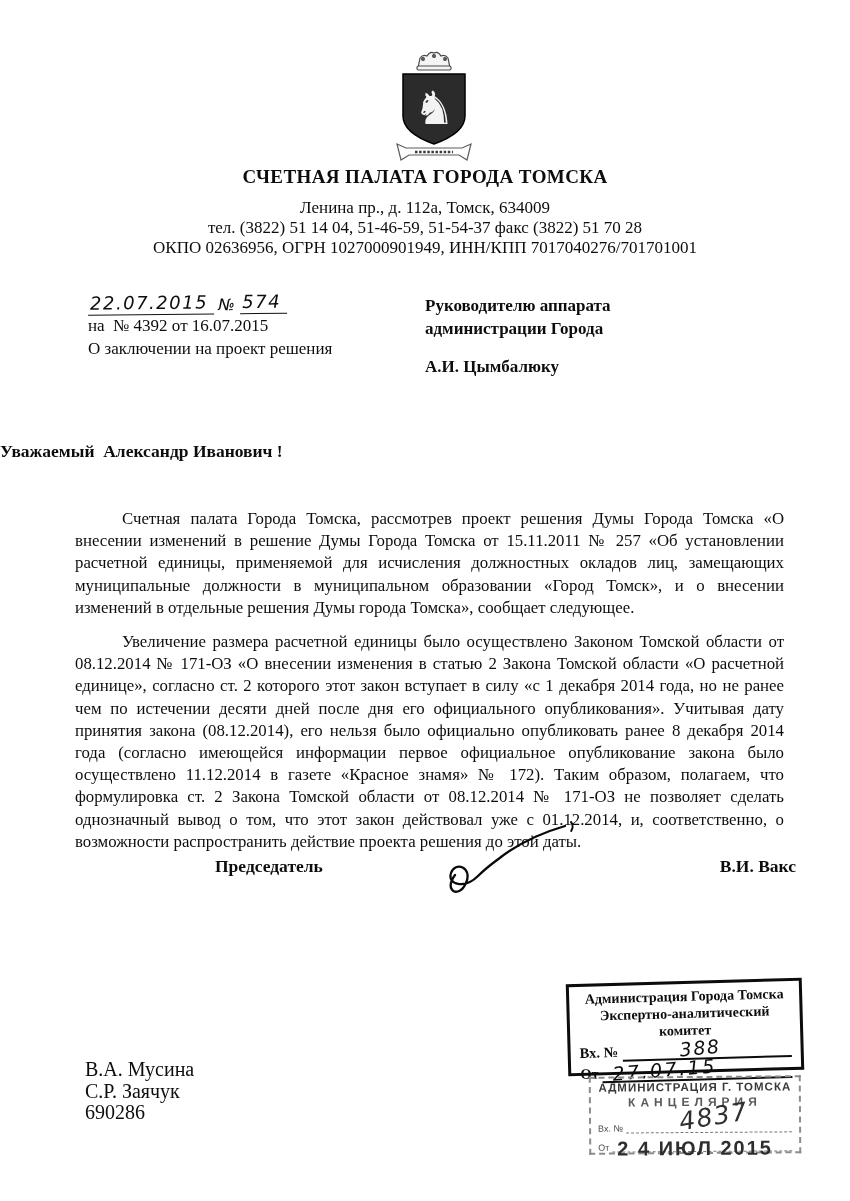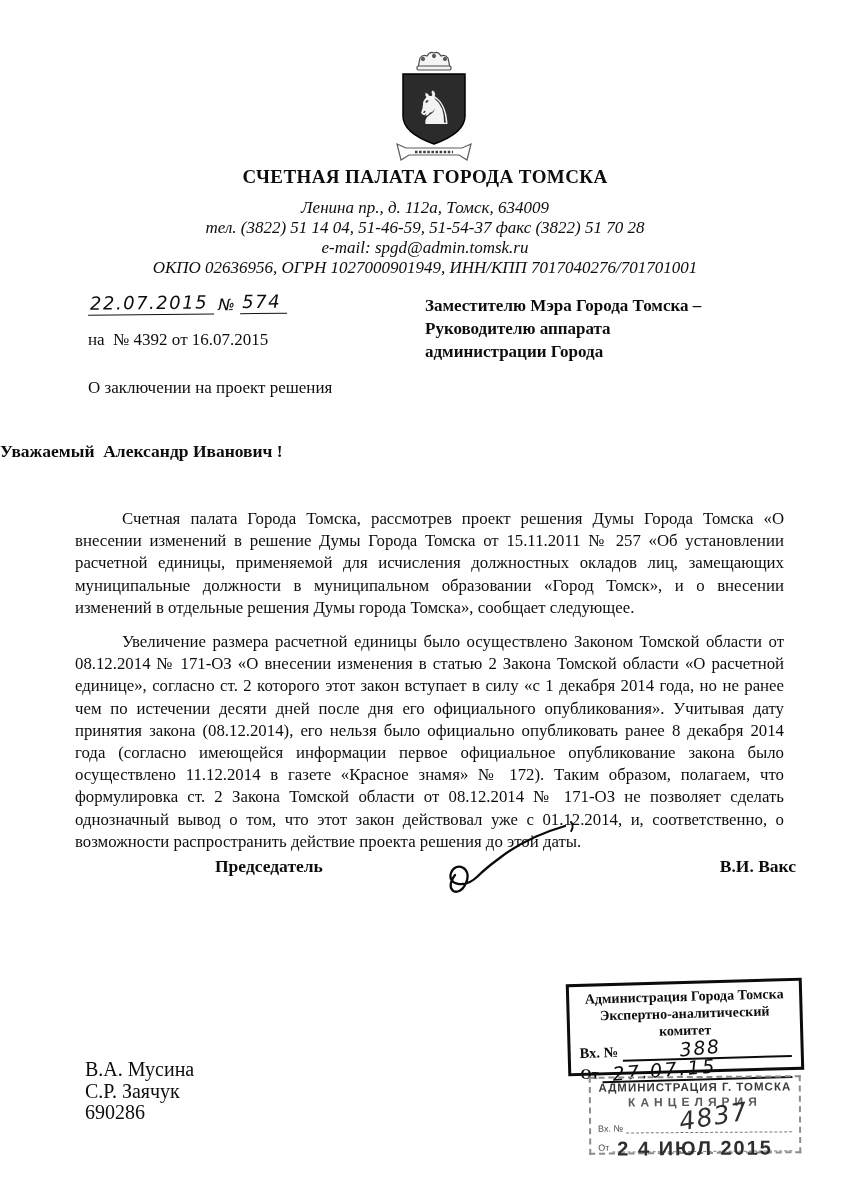--- a/index.html
+++ b/index.html
@@ -15,35 +15,35 @@
   .abs { position: absolute; }
 
   
   .crest { left: 390px; top: 50px; width: 88px; height: 116px; }
   .org-title {
     left: 0; top: 166px; width: 100%;
     text-align: center; font-weight: bold; font-size: 19px; letter-spacing: 0.4px;
   }
   .letterhead-lines {
     left: 0; top: 198px; width: 100%;
-    text-align: center; font-size: 17px; line-height: 20px; font-style: italic;
+    text-align: center; font-size: 17px; line-height: 20px;
   }
 
   
   .ref-block { left: 88px; top: 291px; width: 330px; font-size: 17px; }
   .hw {
     font-family: "DejaVu Sans", sans-serif;
     font-style: italic;
     letter-spacing: 1.5px;
   }
   .hw-line { font-size: 18px; display: flex; align-items: flex-end; transform: rotate(-0.6deg); }
   .hw-underlined { border-bottom: 1.5px solid #111; padding: 0 6px 1px 2px; }
   .hw-nosign { margin: 0 4px; font-size: 16px; }
-  .reply-ref { margin-top: 16px; white-space: pre; }
-  .subject { margin-top: 28px; }
+  .reply-ref { margin-top: 2px; white-space: pre; }
+  .subject { margin-top: 3px; }
 
   
   .addressee { left: 425px; top: 294px; width: 340px; font-weight: bold; font-size: 17px; line-height: 23px; }
   .addressee-name { margin-top: 15px; }
 
   
   .salutation {
     left: 0; top: 441px; width: 100%;
     font-weight: bold; font-size: 17.5px; white-space: pre;
   }
@@ -125,38 +125,37 @@
       <path d="M16,98 H72 L81,94 L77,110 L69,105 H19 L11,110 L7,94 Z" fill="#ffffff" stroke="#5c5c5c" stroke-width="1.2"></path>
       <path d="M25,102 h38" stroke="#3c3c3c" stroke-width="2.4" stroke-dasharray="2.5,1.6"></path>
     </g>
   </svg>
 </div>
 
 <div class="abs org-title">СЧЕТНАЯ ПАЛАТА ГОРОДА ТОМСКА</div>
 <div class="abs letterhead-lines">
   <div>Ленина пр., д. 112а, Томск, 634009</div>
   <div>тел. (3822) 51 14 04, 51-46-59, 51-54-37 факс (3822) 51 70 28</div>
-  <div>e-mail: spgd@admin.tomsk.ru</div>
   <div>ОКПО 02636956, ОГРН 1027000901949, ИНН/КПП 7017040276/701701001</div>
 </div>
 
 <div class="abs ref-block">
   <div class="hw-line hw">
     <span class="hw-underlined">22.07.2015</span>
     <span class="hw-nosign">№</span>
     <span class="hw-underlined">574</span>
   </div>
   <div class="reply-ref">на  № 4392 от 16.07.2015</div>
   <div class="subject">О заключении на проект решения</div>
 </div>
 
 <div class="abs addressee">
-  <div>Заместителю Мэра Города Томска –</div>
   <div>Руководителю аппарата</div>
   <div>администрации Города</div>
+  <div class="addressee-name">А.И. Цымбалюку</div>
 </div>
 
 <div class="abs salutation">Уважаемый  Александр Иванович !</div>
 
 <div class="abs letter-body">
   <p>Счетная палата Города Томска, рассмотрев проект решения Думы Города Томска «О внесении изменений в решение Думы Города Томска от 15.11.2011 № 257 «Об установлении расчетной единицы, применяемой для исчисления должностных окладов лиц, замещающих муниципальные должности в муниципальном образовании «Город Томск», и о внесении изменений в отдельные решения Думы города Томска», сообщает следующее.</p>
   <p>Увеличение размера расчетной единицы было осуществлено Законом Томской области от 08.12.2014 № 171-ОЗ «О внесении изменения в статью 2 Закона Томской области «О расчетной единице», согласно ст. 2 которого этот закон вступает в силу «с 1 декабря 2014 года, но не ранее чем по истечении десяти дней после дня его официального опубликования». Учитывая дату принятия закона (08.12.2014), его нельзя было официально опубликовать ранее 8 декабря 2014 года (согласно имеющейся информации первое официальное опубликование закона было осуществлено 11.12.2014 в газете «Красное знамя» № 172). Таким образом, полагаем, что формулировка ст. 2 Закона Томской области от 08.12.2014 № 171-ОЗ не позволяет сделать однозначный вывод о том, что этот закон действовал уже с 01.12.2014, и, соответственно, о возможности распространить действие проекта решения до этой даты.</p>
 </div>
 
 <div class="abs sign-row">

